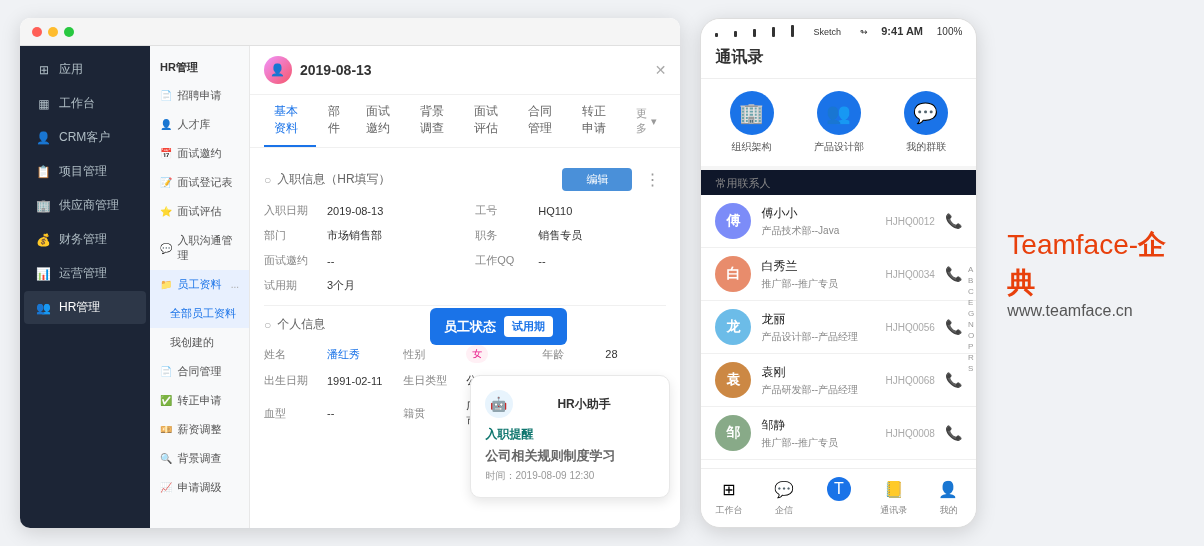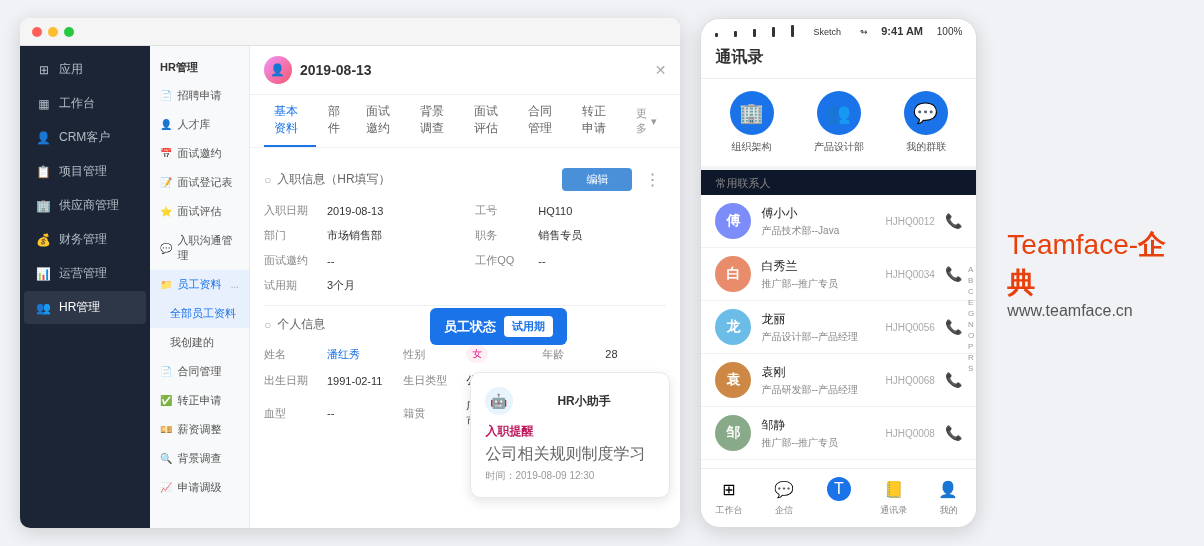--- a/index.html
+++ b/index.html
@@ -297,22 +297,22 @@
       gap: 8px;
       margin-bottom: 8px;
     }
     .notif-avatar {
       width: 28px; height: 28px; border-radius: 50%;
       background: #e8f4fd;
       display: flex; align-items: center; justify-content: center;
       font-size: 14px;
     }
     .notif-name { font-size: 12px; font-weight: bold; color: #333; margin-left: 36px; }
-    .notif-title { font-size: 12px; font-weight: bold; color: #be185d; margin-bottom: 4px; }
-    .notif-desc { font-size: 16px; color: #666; }
+    .notif-title { font-size: 12px; font-weight: bold; color: #0f766e; margin-bottom: 4px; }
+    .notif-desc { font-size: 13px; color: #666; font-weight: bold; }
     .notif-time { font-size: 10px; color: #999; margin-top: 4px; }
 
     
     .mobile-app {
       width: 310px;
       height: 510px;
       background: #f5f5f5;
       border-radius: 20px;
       box-shadow: 0 4px 20px rgba(0,0,0,0.15);
       display: flex;

